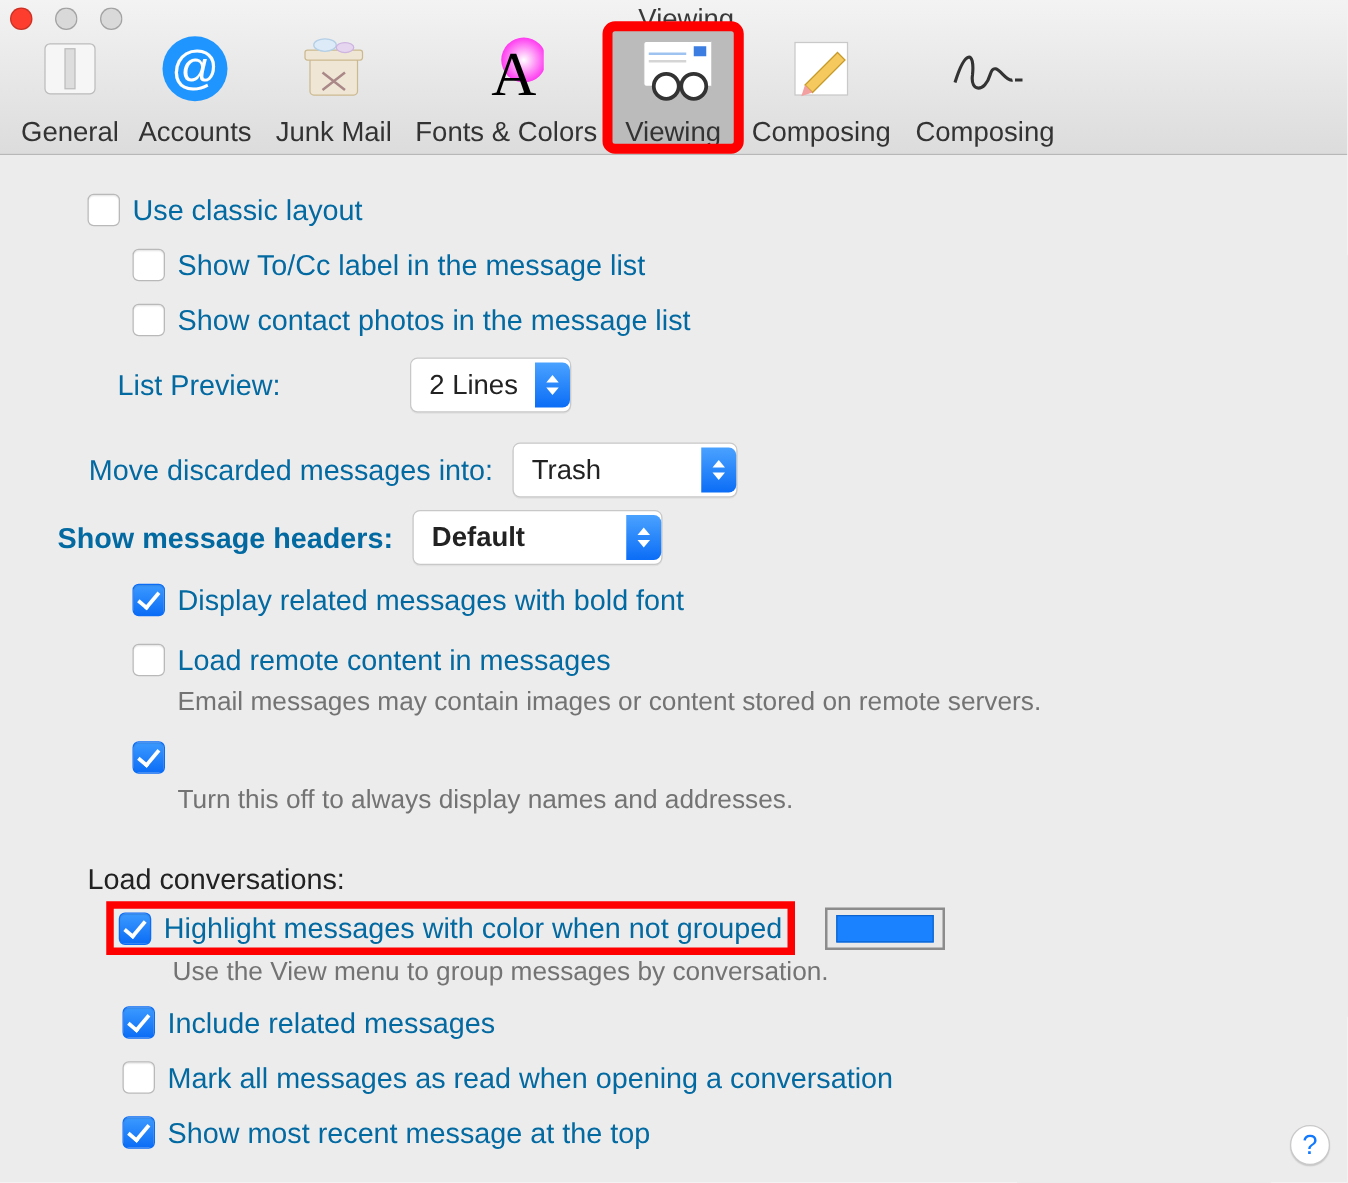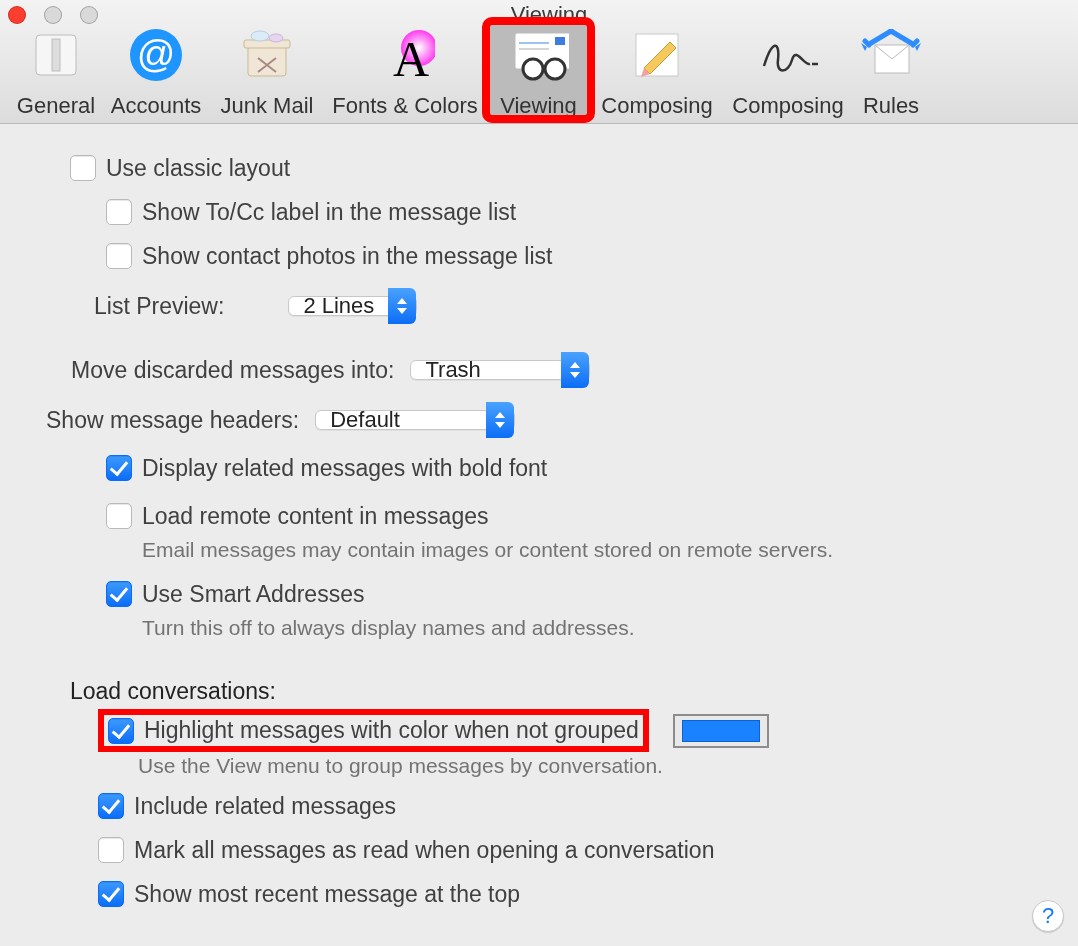--- a/index.html
+++ b/index.html
@@ -24,25 +24,25 @@
   .tbitem.composing{ width:132px; }
   .tbitem.signatures{width:130px; }
   .tbitem.rules    { width:76px; }
   .tbitem.selected { background:#bbbbbb; border-radius:6px; padding-top:4px; }
   .highlight-red { outline:8px solid #ff0000; outline-offset:-4px; }
   
   .content { padding:20px 40px 0 70px; }
   .row { display:flex; align-items:center; min-height:40px; margin:4px 0;}
   .indent1 { margin-left:0px; }
   .indent2 { margin-left:36px; }
-  .lblrow { font-size:23px; color:#404040; }
+  .lblrow { font-size:23px; color:#0369a1; }
   .cbx { position:relative; width:26px; height:26px; border:1px solid #b9b9b9; border-radius:5px; background:#fff; margin-right:10px; flex:0 0 auto; box-shadow:inset 0 1px 1px rgba(0,0,0,.1);}
   .cbx.checked { background:linear-gradient(#3c9aff,#0b6df6); border-color:#0b6df6;}
   .cbx.checked::after { content:""; position:absolute; left:7px; top:2px; width:7px; height:14px; border:solid #fff; border-width:0 3px 3px 0; transform:rotate(40deg);}
-  .select { display:inline-flex; align-items:center; border:1px solid #c8c8c8; border-radius:6px; background:#fff; height:20px; box-shadow:0 1px 0 rgba(0,0,0,.05);}
+  .select { display:inline-flex; align-items:center; border:1px solid #c8c8c8; border-radius:6px; background:#fff; height:44px; box-shadow:0 1px 0 rgba(0,0,0,.05);}
   .select .val { padding:0 14px; font-size:22px;}
   .select .arrows { width:28px; height:36px; background:linear-gradient(#4aa2ff,#0b6df6); border-radius:0 6px 6px 0; display:flex; flex-direction:column; align-items:center; justify-content:center;}
   .select .arrows::before, .select .arrows::after { content:""; width:0;height:0; border-left:5px solid transparent; border-right:5px solid transparent;}
   .select .arrows::before { border-bottom:6px solid #fff; margin-bottom:2px;}
   .select .arrows::after  { border-top:6px solid #fff; margin-top:2px;}
   .subtext { font-size:21px; color:#737373; margin-left:36px; margin-top:-2px; margin-bottom:8px; }
   .section-gap { height:30px; }
   .section-label { font-size:23px; color:#222; margin-left:0; margin-bottom:4px;}
   .colorwell { width:96px; height:34px; border:2px solid #8c8c8c; display:flex; align-items:center; justify-content:center; background:#e9e9e9; margin-left:24px;}
   .colorwell .swatch { width:78px; height:22px; background:#1a82ff; border:1px solid #0b63cf;}
@@ -135,97 +135,82 @@
         <div class="lbl">Composing</div>
       </div>
       <div class="tbitem signatures">
         <div class="iconbox">
           <svg width="72" height="50">
               <path d="M6 36 C 14 10, 22 10, 20 30 C 18 44, 30 44, 34 30 C 38 16, 46 36, 52 34 M54 34 l12 0" fill="none" stroke="#333" stroke-width="2.5"></path>
             </svg>
         </div>
         <div class="lbl">Composing</div>
       </div>
-      <div class="tbitem rules">
-        <div class="iconbox">
-          <svg width="60" height="52">
-              <rect x="14" y="16" width="34" height="28" fill="#fff" stroke="#bbb"></rect>
-              <path d="M14 16 l17 14 17-14" fill="none" stroke="#bbb"></path>
-              <path d="M10 14 L30 2 50 14" fill="none" stroke="#2e8cff" stroke-width="5" stroke-linecap="round" stroke-linejoin="round"></path>
-              <path d="M8 16 l-4 -4 M52 16 l4 -4 M30 0 v-0" stroke="#2e8cff" stroke-width="5" stroke-linecap="round"></path>
-              <polygon points="6,18 0,14 4,22" fill="#2e8cff"></polygon>
-              <polygon points="54,18 60,14 56,22" fill="#2e8cff"></polygon>
-              <polygon points="30,2 26,-2 34,-2" fill="#2e8cff"></polygon>
-            </svg>
-        </div>
-        <div class="lbl">Rules</div>
-      </div>
     </div>
   </div>
 
   <div class="content">
 
     <div class="row indent1">
       <span class="cbx"></span>
       <span class="lblrow">Use classic layout</span>
     </div>
     <div class="row indent2">
       <span class="cbx"></span>
       <span class="lblrow">Show To/Cc label in the message list</span>
     </div>
     <div class="row indent2">
       <span class="cbx"></span>
       <span class="lblrow">Show contact photos in the message list</span>
     </div>
 
-    <div class="row" style="margin-left:24px; margin-top:10px;">
+    <div class="row" style="margin-left:24px; margin-top:10px;gap:40px;">
       <span class="lblrow" style="margin-right:64px;">List Preview:</span>
       <span class="select">
         <span class="val">2 Lines</span>
         <span class="arrows"></span>
       </span>
     </div>
 
     <div class="row" style="margin-left:-24px; margin-top:24px;">
       <span class="lblrow" style="margin-right:16px;margin-left:25px;">Move discarded messages into:</span>
       <span class="select" style="min-width:180px;gap:20px;">
         <span class="val" style="flex:1">Trash</span>
         <span class="arrows"></span>
       </span>
     </div>
 
-    <div class="row" style="margin-left:-24px; margin-top:10px;">
+    <div class="row" style="margin-left:-24px; margin-top:10px;font-weight:bold;">
       <span class="lblrow" style="margin-right:16px;">Show message headers:</span>
       <span class="select" style="min-width:200px;">
         <span class="val" style="flex:1">Default</span>
         <span class="arrows"></span>
       </span>
     </div>
 
     <div class="row indent2" style="margin-top:8px;">
       <span class="cbx checked"></span>
       <span class="lblrow">Display related messages with bold font</span>
     </div>
     <div class="row indent2" style="margin-top:8px;">
       <span class="cbx"></span>
       <span class="lblrow">Load remote content in messages</span>
     </div>
     <div class="subtext" style="margin-left:72px;">Email messages may contain images or content stored on remote servers.</div>
 
     <div class="row indent2" style="margin-top:12px;">
       <span class="cbx checked"></span>
-      <span class="lblrow">Use Smart Addresses</span>
     </div>
     <div class="subtext" style="margin-left:72px;">Turn this off to always display names and addresses.</div>
 
     <div class="section-gap"></div>
 
     <div class="section-label">Load conversations:</div>
 
-    <div class="row" style="margin-left:28px; align-items:center;">
+    <div class="row" style="margin-left:15px; align-items:center;">
       <span class="hl-option" style="display:inline-flex; align-items:center;">
         <span class="cbx checked"></span>
         <span class="lblrow">Highlight messages with color when not grouped</span>
       </span>
       <span class="colorwell">
         <span class="swatch"></span>
       </span>
     </div>
     <div class="subtext gray-text" style="margin-left:68px;">Use the View menu to group messages by conversation.</div>
 

